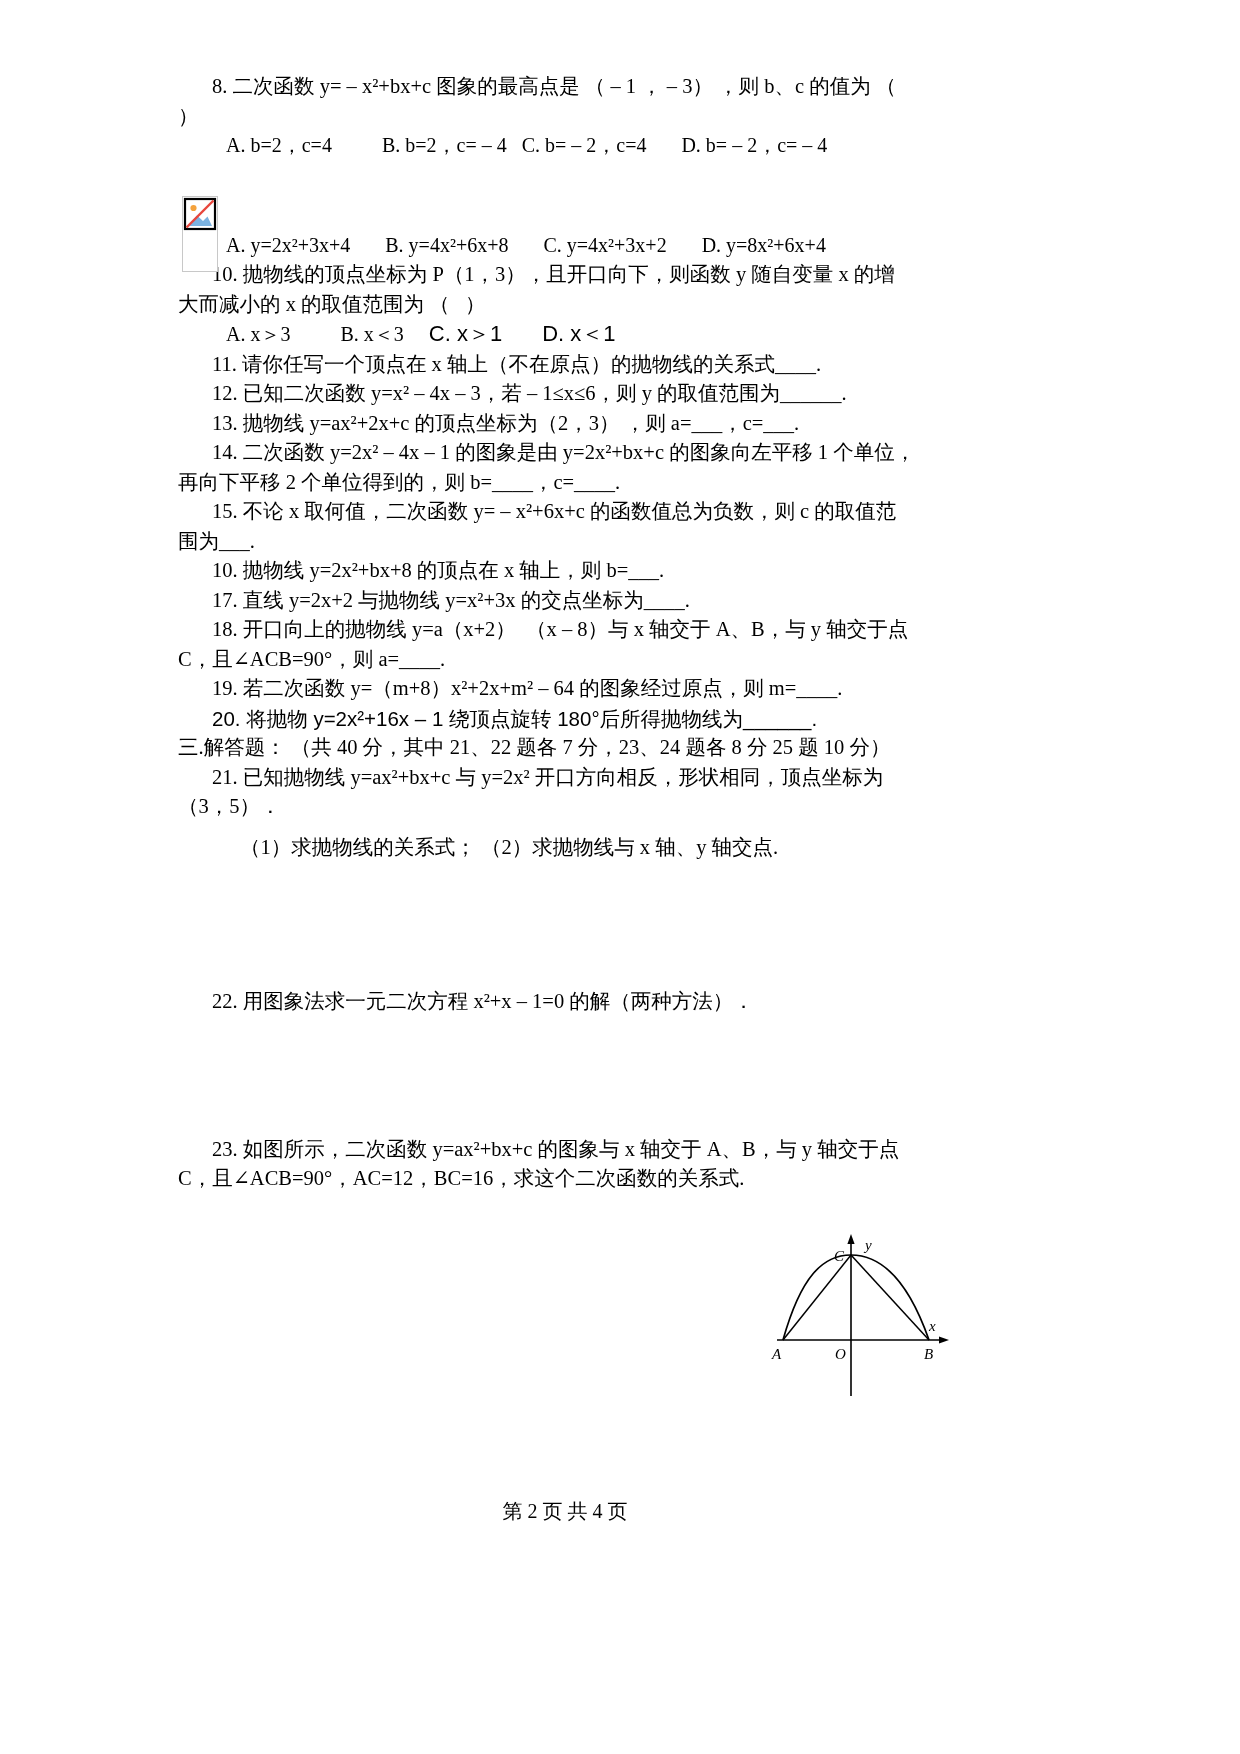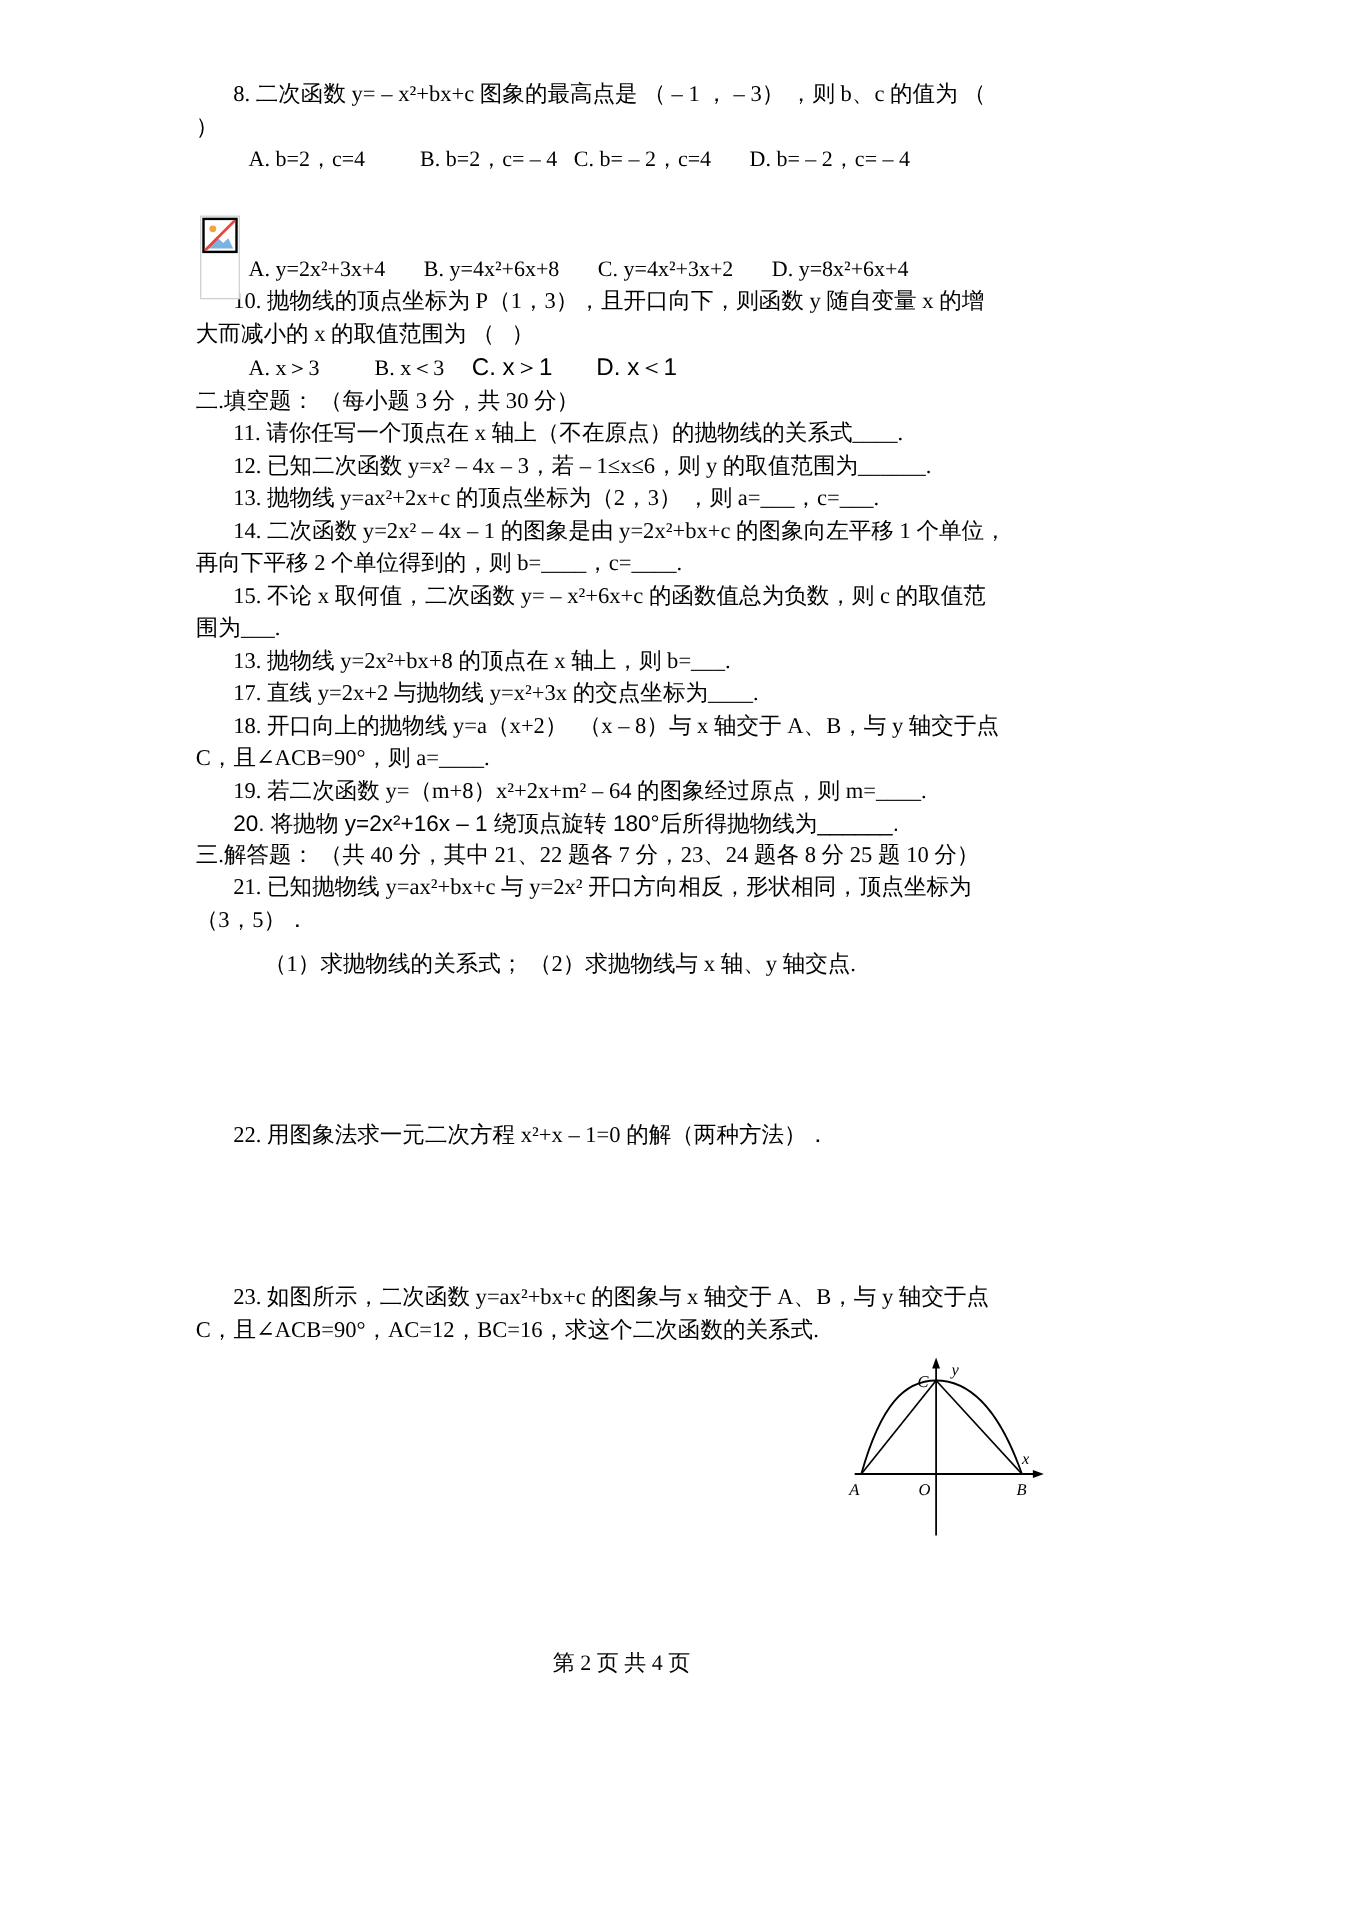--- a/index.html
+++ b/index.html
@@ -97,30 +97,29 @@
     <div class="opts" style="padding-left:48px;"><span>A. b=2，c=4          B. b=2，c= – 4   C. b= – 2，c=4       D. b= – 2，c= – 4</span></div>
 
     <div style="height:52px;"></div>
     <div style="height:18px;"></div>
     <div class="opts" style="padding-left:48px;"><span>A. y=2x²+3x+4       B. y=4x²+6x+8       C. y=4x²+3x+2       D. y=8x²+6x+4</span></div>
 
     <div class="p indent"><span>10. 抛物线的顶点坐标为 P（1，3），且开口向下，则函数 y 随自变量 x 的增</span></div>
     <div class="p"><span>大而减小的 x 的取值范围为 （   ）</span></div>
     <div class="opts" style="padding-left:48px;"><span>A. x＞3</span><span style="letter-spacing:0;">          </span><span>B. x＜3</span><span>     </span><span class="bigsans">C. x＞1</span><span>        </span><span class="bigsans">D. x＜1</span></div>
 
-    <div class="p"><span>二.填空题： （每小题 3 分，共 30 分）</span></div>
 
     <div class="p indent"><span>11. 请你任写一个顶点在 x 轴上（不在原点）的抛物线的关系式____.</span></div>
     <div class="p indent"><span>12. 已知二次函数 y=x² – 4x – 3，若 – 1≤x≤6，则 y 的取值范围为______.</span></div>
     <div class="p indent"><span>13. 抛物线 y=ax²+2x+c 的顶点坐标为（2，3） ，则 a=___，c=___.</span></div>
     <div class="p indent"><span>14. 二次函数 y=2x² – 4x – 1 的图象是由 y=2x²+bx+c 的图象向左平移 1 个单位，</span></div>
     <div class="p"><span>再向下平移 2 个单位得到的，则 b=____，c=____.</span></div>
     <div class="p indent"><span>15. 不论 x 取何值，二次函数 y= – x²+6x+c 的函数值总为负数，则 c 的取值范</span></div>
     <div class="p"><span>围为___.</span></div>
-    <div class="p indent"><span>13. 抛物线 y=2x²+bx+8 的顶点在 x 轴上，则 b=___.</span></div>
+    <div class="p indent"><span>10. 抛物线 y=2x²+bx+8 的顶点在 x 轴上，则 b=___.</span></div>
     <div class="p indent"><span>17. 直线 y=2x+2 与抛物线 y=x²+3x 的交点坐标为____.</span></div>
     <div class="p indent"><span>18. 开口向上的抛物线 y=a（x+2）  （x – 8）与 x 轴交于 A、B，与 y 轴交于点</span></div>
     <div class="p"><span>C，且∠ACB=90°，则 a=____.</span></div>
     <div class="p indent"><span>19. 若二次函数 y=（m+8）x²+2x+m² – 64 的图象经过原点，则 m=____.</span></div>
     <div class="p indent sans" style="font-size:20.5px;"><span>20. 将抛物 y=2x²+16x – 1 绕顶点旋转 180°后所得抛物线为______.</span></div>
 
     <div class="p"><span>三.解答题： （共 40 分，其中 21、22 题各 7 分，23、24 题各 8 分 25 题 10 分）</span></div>
 
     <div class="p indent"><span>21. 已知抛物线 y=ax²+bx+c 与 y=2x² 开口方向相反，形状相同，顶点坐标为</span></div>
     <div class="p"><span>（3，5）．</span></div>

